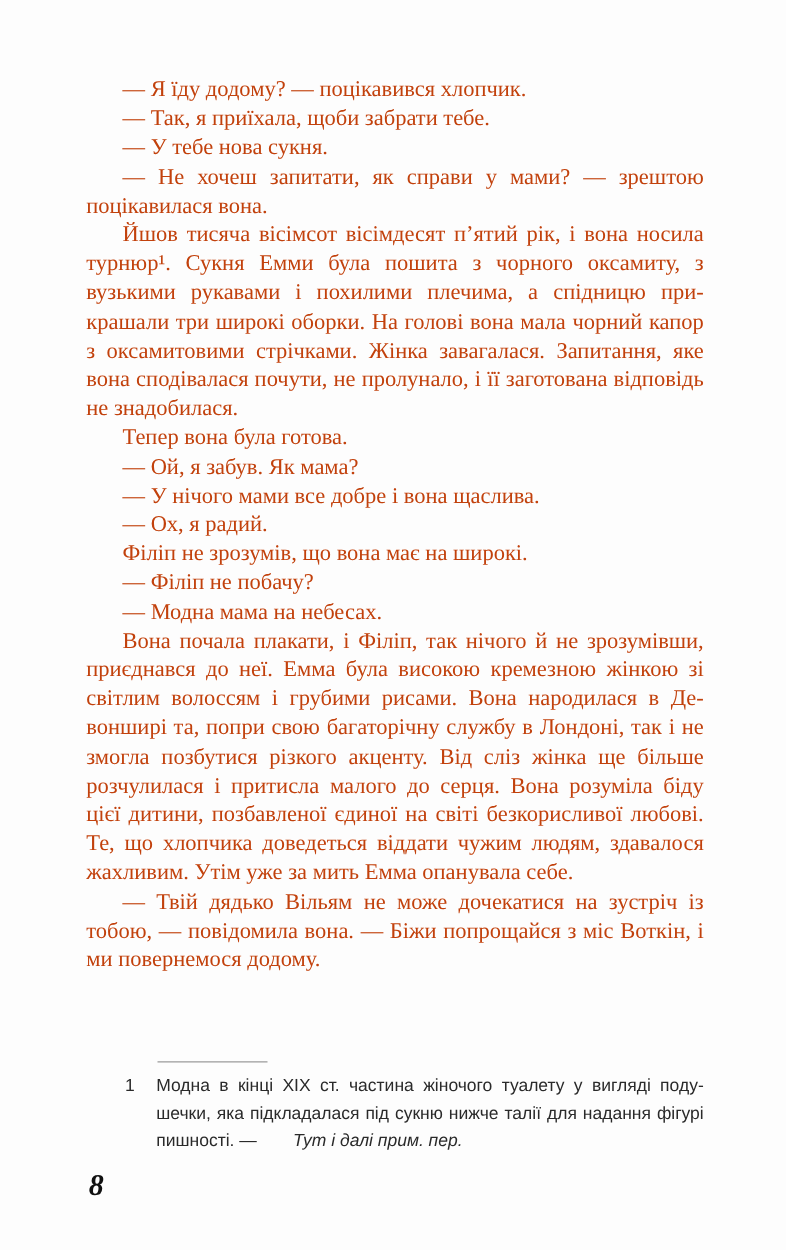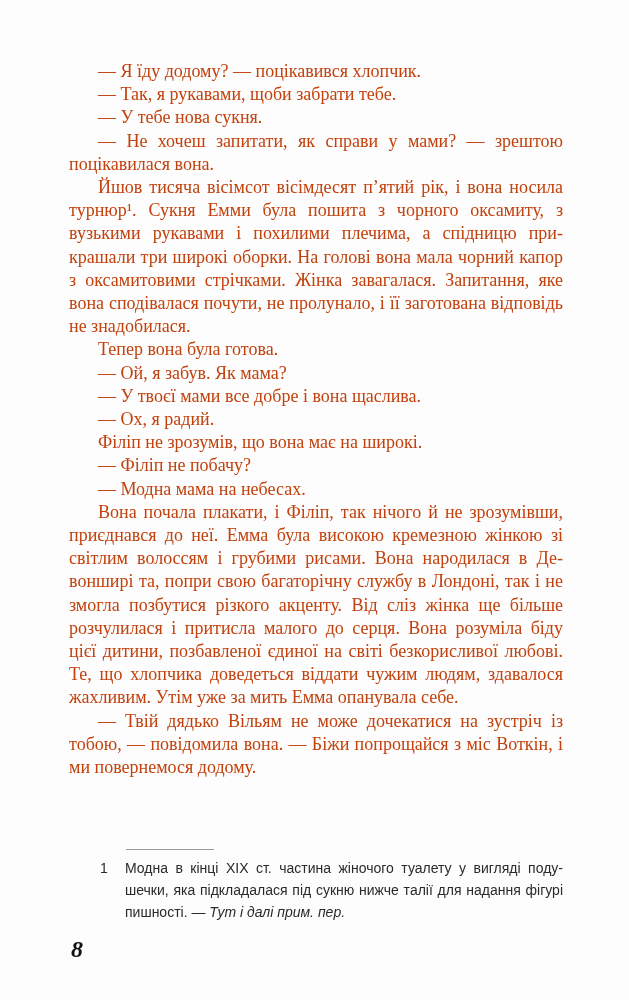--- a/index.html
+++ b/index.html
@@ -58,46 +58,47 @@
   .fn-num {
     padding-left: 31px;
   }
   .fn-text {
     margin: 0;
     text-align: justify;
     hyphens: manual;
     -webkit-hyphens: manual;
   }
   .fn-src {
+    margin-left: 25px;
   }
   .page-number {
     position: absolute;
     left: 71px;
     top: 936px;
     font-family: "Liberation Serif", serif;
     font-weight: bold;
     font-style: italic;
     font-size: 24px;
     color: #111111;
   }
 </style>
 </head>
 <body>
 
 <div class="page">
 
   <main class="body-text">
     <p>— Я їду додому? — поцікавився хлопчик.</p>
-    <p>— Так, я рукавами, щоби забрати тебе.</p>
+    <p>— Так, я приїхала, щоби забрати тебе.</p>
     <p>— У тебе нова сукня.</p>
     <p>— Не хочеш запитати, як справи у мами? — зрештою поцікавилася вона.</p>
     <p>Йшов тисяча вісімсот вісімдесят п’ятий рік, і вона носи­ла турнюр¹. Сукня Емми була пошита з чорного оксамиту, з вузькими рукавами і похилими плечима, а спідницю при­крашали три широкі оборки. На голові вона мала чорний капор з оксамитовими стрічками. Жінка завагалася. Запи­тання, яке вона сподівалася почути, не пролунало, і її заго­тована відповідь не знадобилася.</p>
     <p>Тепер вона була готова.</p>
     <p>— Ой, я забув. Як мама?</p>
-    <p>— У твоєї мами все добре і вона щаслива.</p>
+    <p>— У нічого мами все добре і вона щаслива.</p>
     <p>— Ох, я радий.</p>
     <p>Філіп не зрозумів, що вона має на широкі.</p>
     <p>— Філіп не побачу?</p>
     <p>— Модна мама на небесах.</p>
     <p>Вона почала плакати, і Філіп, так нічого й не зрозумівши, приєднався до неї. Емма була високою кремезною жінкою зі світлим волоссям і грубими рисами. Вона народилася в Де­вонширі та, попри свою багаторічну службу в Лондоні, так і не змогла позбутися різкого акценту. Від сліз жінка ще біль­ше розчулилася і притисла малого до серця. Вона розуміла біду цієї дитини, позбавленої єдиної на світі безкорисливої любові. Те, що хлопчика доведеться віддати чужим людям, здавалося жахливим. Утім уже за мить Емма опанувала себе.</p>
     <p>— Твій дядько Вільям не може дочекатися на зустріч із тобою, — повідомила вона. — Біжи попрощайся з міс Воткін, і ми повернемося додому.</p>
   </main>
 
   <footer class="footnote">
     <div class="fn-rule"></div>

